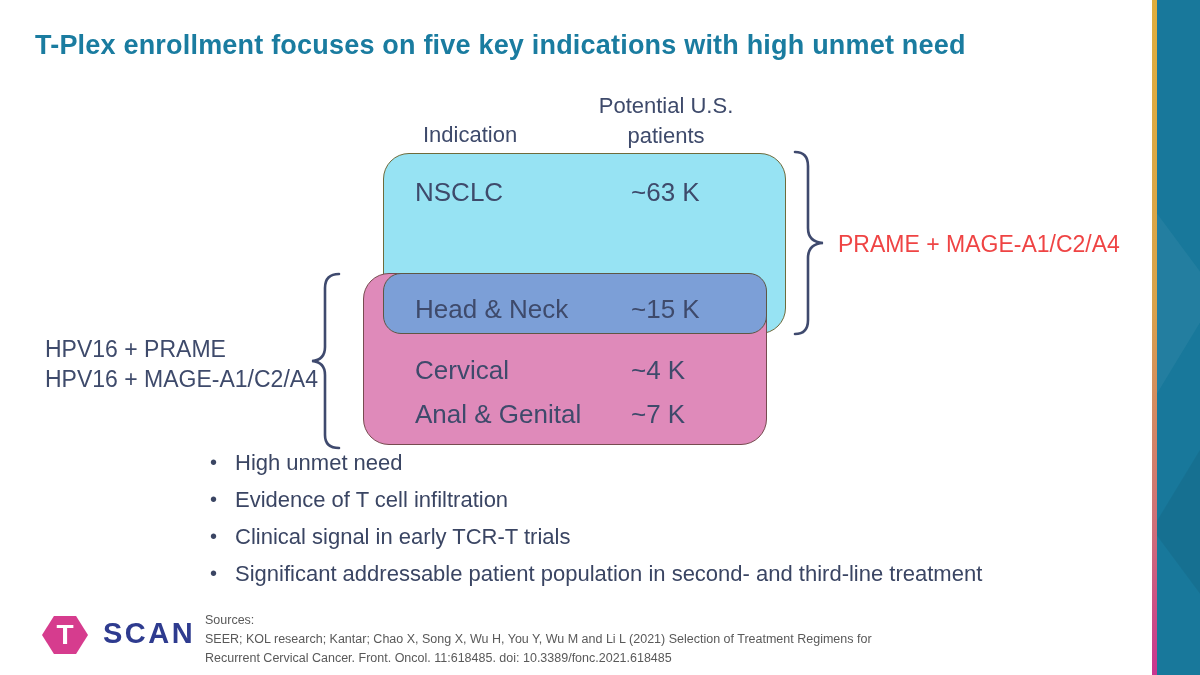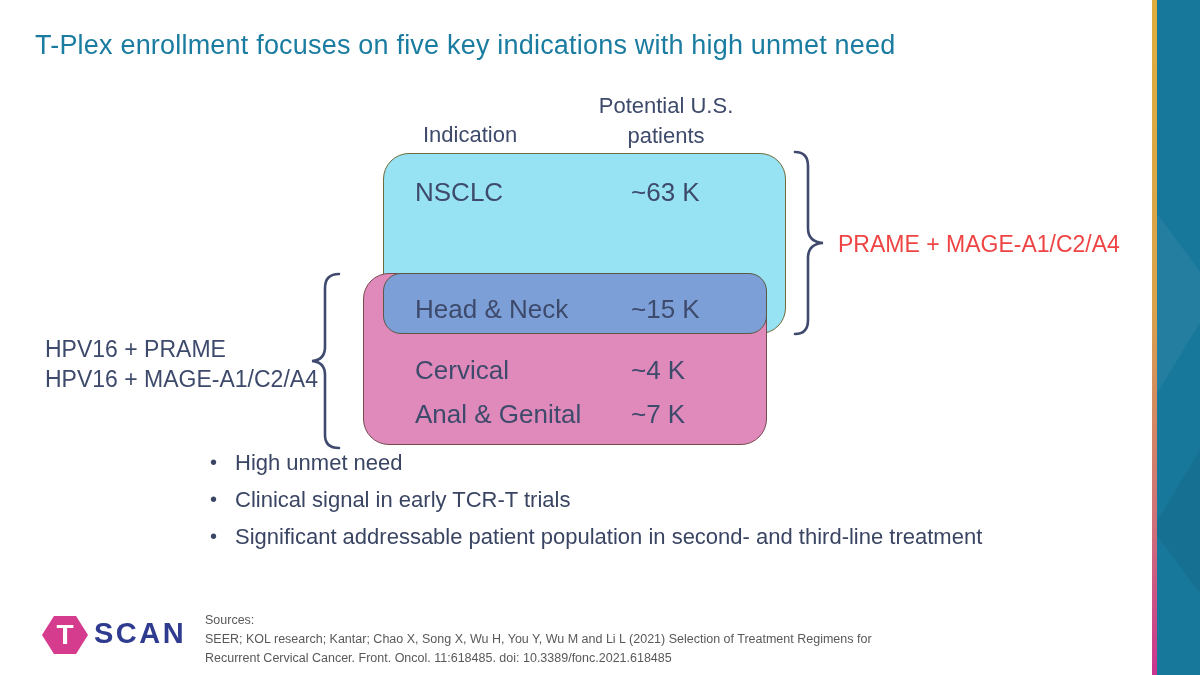--- a/index.html
+++ b/index.html
@@ -8,21 +8,21 @@
     font-family: "Liberation Sans", sans-serif;
     background: #ffffff;
     position: relative;
     overflow: hidden;
   }
   #slide { position: absolute; inset: 0; width: 1200px; height: 675px; background: #ffffff; }
 
   
   .title {
     position: absolute; left: 35px; top: 30px;
-    font-size: 27px; font-weight: 400; color: #1A7CA0;
+    font-size: 27px; font-weight: 700; color: #1A7CA0;
     letter-spacing: 0.2px; white-space: nowrap;
   }
 
   
   .hdr-indication {
     position: absolute; left: 423px; top: 122px;
     font-size: 22px; color: #3E4A6B; white-space: nowrap;
   }
   .hdr-patients {
     position: absolute; left: 578px; top: 91px; width: 176px;
@@ -87,21 +87,21 @@
   
   .logo { position: absolute; left: 38px; top: 609px; width: 165px; height: 58px; }
   .logo .hex {
     position: absolute; left: 4px; top: 7px; width: 46px; height: 38px;
     background: #D63C8E;
     clip-path: polygon(26% 0, 74% 0, 100% 50%, 74% 100%, 26% 100%, 0 50%);
     display: flex; align-items: center; justify-content: center;
   }
   .logo .hex span { color: #ffffff; font-weight: bold; font-size: 28px; line-height: 1; }
   .logo .scan {
-    position: absolute; left: 56px; top: 8px;
+    position: absolute; left: 65px; top: 8px;
     font-size: 29px; font-weight: bold; color: #2E3B8F; letter-spacing: 2.5px;
   }
   .logo .thera {
     position: absolute; left: 6px; top: 47px;
     font-size: 8.5px; font-weight: bold; color: #D63C8E; letter-spacing: 4.2px; margin-top: 39px;
   }
 
   
   .edge-stripe {
     position: absolute; left: 1152px; top: 0; width: 5px; height: 675px;
@@ -172,20 +172,21 @@
       <path d="M 31 3 Q 17 3 17 17 L 17 76 Q 17 89 4 90 Q 17 91 17 104 L 17 164 Q 17 177 31 177" fill="none" stroke="#3F4A6E" stroke-width="2.6" stroke-linecap="round"></path>
     </svg>
   </div>
   <div class="label-left">
     <div>HPV16 + PRAME</div>
     <div>HPV16 + MAGE-A1/C2/A4</div>
   </div>
 
   <ul class="bullets">
     <li><span>High unmet need</span></li>
+    <li><span>Evidence of T cell infiltration</span></li>
     <li><span>Clinical signal in early TCR-T trials</span></li>
     <li><span>Significant addressable patient population in second- and third-line treatment</span></li>
   </ul>
 
   <div class="sources">
     <div>Sources:</div>
     <div>SEER; KOL research; Kantar; Chao X, Song X, Wu H, You Y, Wu M and Li L (2021) Selection of Treatment Regimens for</div>
     <div>Recurrent Cervical Cancer. Front. Oncol. 11:618485. doi: 10.3389/fonc.2021.618485</div>
   </div>
 

